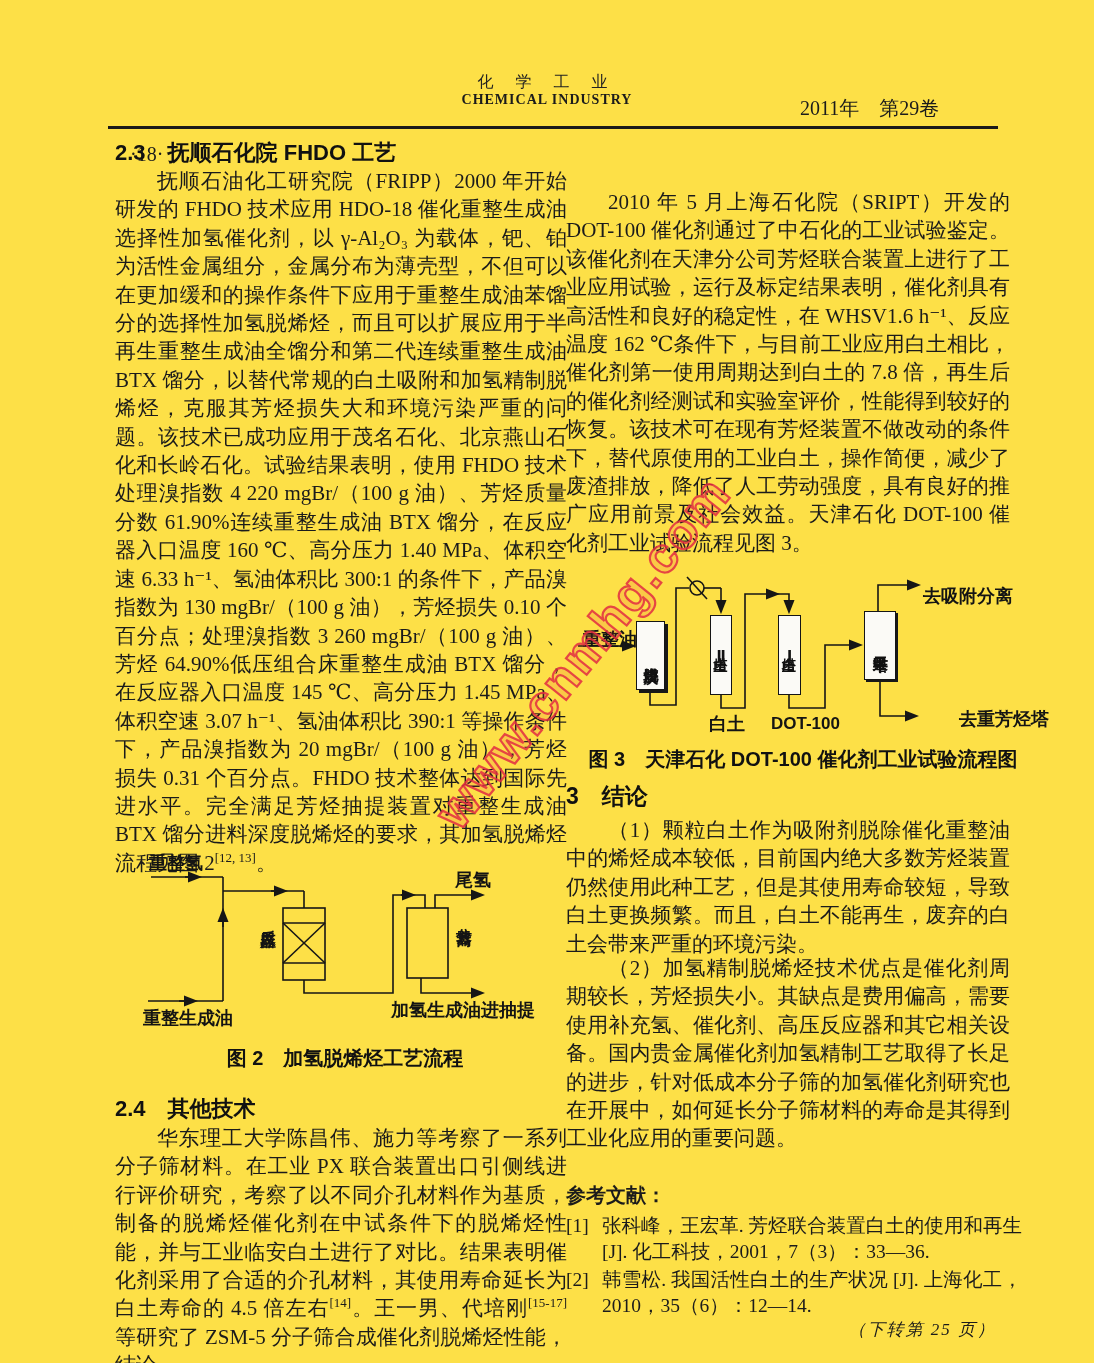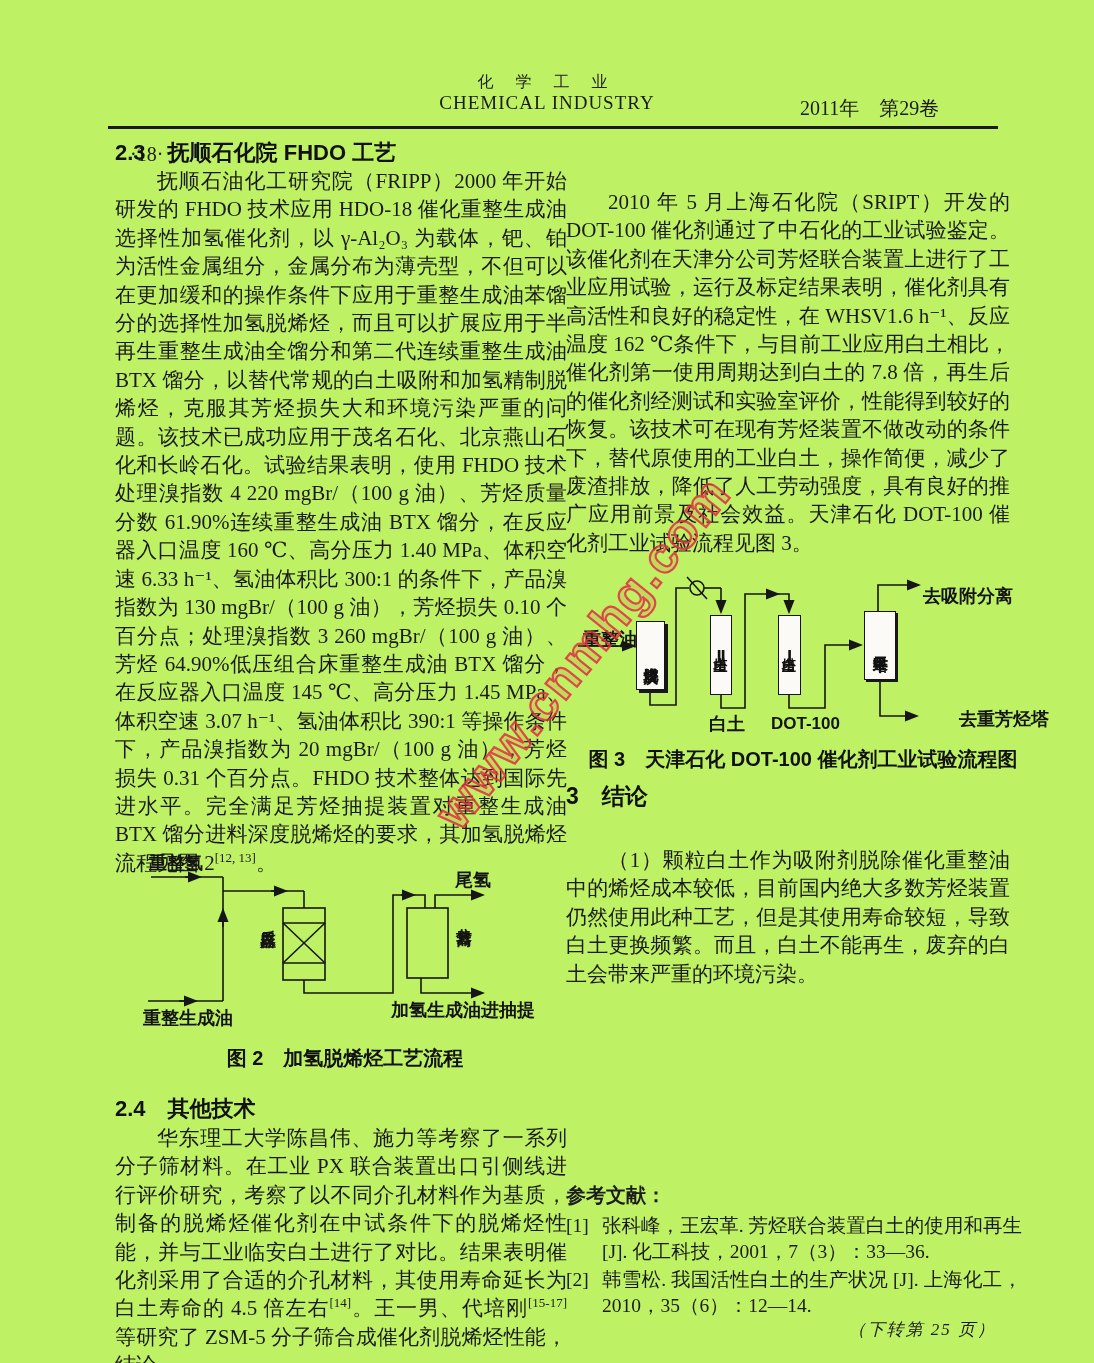--- a/index.html
+++ b/index.html
@@ -1,25 +1,25 @@
 <!DOCTYPE html>
 <html><head>
 <meta charset="utf-8">
 <style>
   * { margin:0; padding:0; box-sizing:border-box; }
   html,body { background:#e9e8e4; }
   .page {
     position:relative; width:1094px; height:1363px;
-    background:#bef264; overflow:hidden;
+    background:#fde047; overflow:hidden;
     font-family:"Liberation Serif","DejaVu Serif",serif;
     color:#1b1b1b;
   }
   .abs { position:absolute; }
   .journal-cn { left:0; right:0; top:72px; text-align:center; font-size:16px; letter-spacing:9px; color:#222; }
-  .journal-en { left:0; right:0; top:92px; text-align:center; font-size:19px; font-weight:normal; letter-spacing:1px; }
+  .journal-en { left:0; right:0; top:92px; text-align:center; font-size:14px; font-weight:bold; letter-spacing:1px; }
   .page-num { left:130px; top:95px; font-size:20px;margin-top:48px; }
   .issue { left:800px; top:95px; font-size:20px; }
   .rule { left:108px; top:126px; width:890px; height:3px; background:#1a1a1a; }
 
   .h-sec { font-family:"Liberation Sans","DejaVu Sans",sans-serif; font-weight:bold; font-size:22px; color:#111; }
   .para {
     width:452px; font-size:21px; line-height:28.4px;
     text-align:justify; text-justify:inter-ideograph;
   }
   .indent { text-indent:2em; }
@@ -147,21 +147,22 @@
     <div class="eqbox" style="left:205px; top:47px; width:23px; height:80px; font-size:14px;">白土塔Ⅰ</div>
     <div class="eqbox shadow-soft" style="left:291px; top:43px; width:32px; height:69px; font-size:15px;">二甲苯塔</div>
     <div class="flabel" style="left:136px; top:144px;">白土</div>
     <div class="flabel" style="left:198px; top:146px; font-size:17px;">DOT-100</div>
     <div class="flabel" style="left:350px; top:16px;">去吸附分离</div>
     <div class="flabel" style="left:350px; top:139px;margin-left:36px;">去重芳烃塔</div>
     <div class="fig-caption" style="top:178px;">图 3　天津石化 DOT-100 催化剂工业试验流程图</div>
   </div>
 
   <div class="abs h-sec" style="left:566px; top:781px; font-size:23px;">3　结论</div>
-  <div class="abs para indent" style="left:566px; top:846px; width:444px;">（1）颗粒白土作为吸附剂脱除催化重整油中的烯烃成本较低，目前国内绝大多数芳烃装置仍然使用此种工艺，但是其使用寿命较短，导致白土更换频繁。而且，白土不能再生，废弃的白土会带来严重的环境污染。</div>
+  <div class="abs para indent" style="left:566px; top:816px; width:444px;">（1）颗粒白土作为吸附剂脱除催化重整油中的烯烃成本较低，目前国内绝大多数芳烃装置仍然使用此种工艺，但是其使用寿命较短，导致白土更换频繁。而且，白土不能再生，废弃的白土会带来严重的环境污染。</div>
+  <div class="abs para indent" style="left:566px; top:954px; width:444px;">（2）加氢精制脱烯烃技术优点是催化剂周期较长，芳烃损失小。其缺点是费用偏高，需要使用补充氢、催化剂、高压反应器和其它相关设备。国内贵金属催化剂加氢精制工艺取得了长足的进步，针对低成本分子筛的加氢催化剂研究也在开展中，如何延长分子筛材料的寿命是其得到工业化应用的重要问题。</div>
 
   <div class="abs refs-head" style="left:566px; top:1182px;">参考文献：</div>
   <div class="abs" style="left:566px; top:1213px;">
     <div class="ref-item">
       <span class="ref-label">[1]</span>
       <span class="ref-text">张科峰，王宏革. 芳烃联合装置白土的使用和再生[J]. 化工科技，2001，7（3）：33—36.</span>
     </div>
     <div class="ref-item" style="margin-top:2px;">
       <span class="ref-label">[2]</span>
       <span class="ref-text">韩雪松. 我国活性白土的生产状况 [J]. 上海化工，2010，35（6）：12—14.</span>

